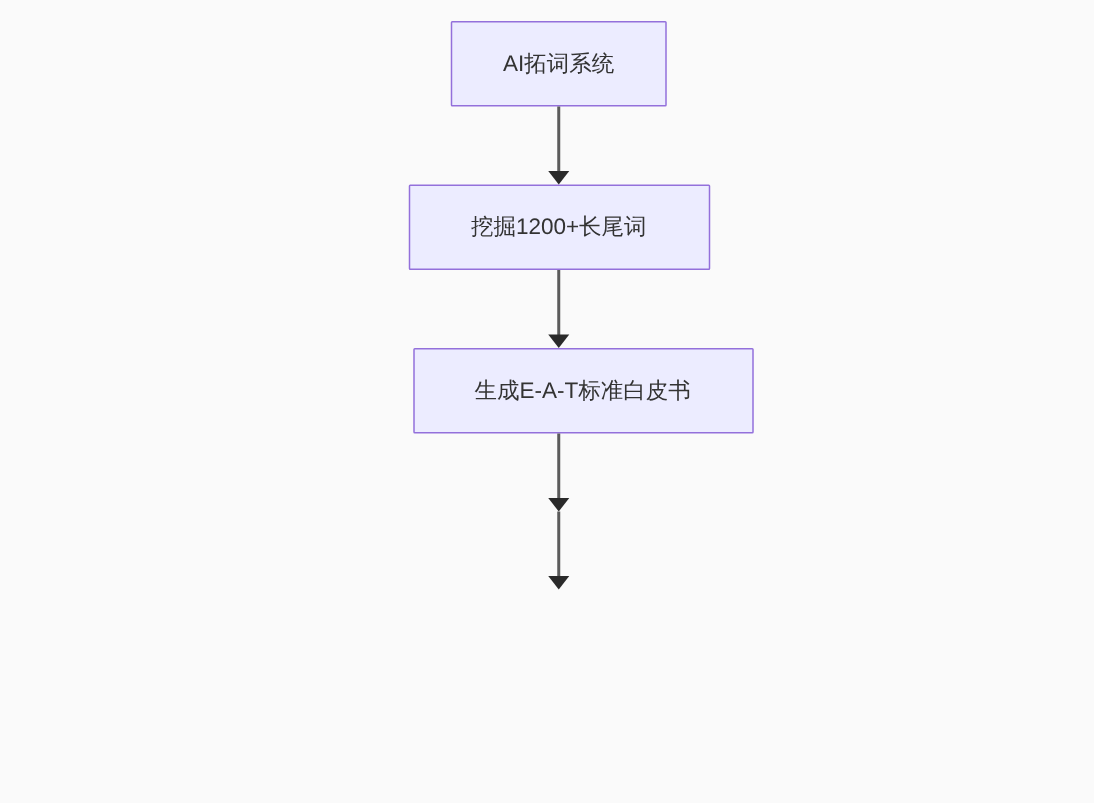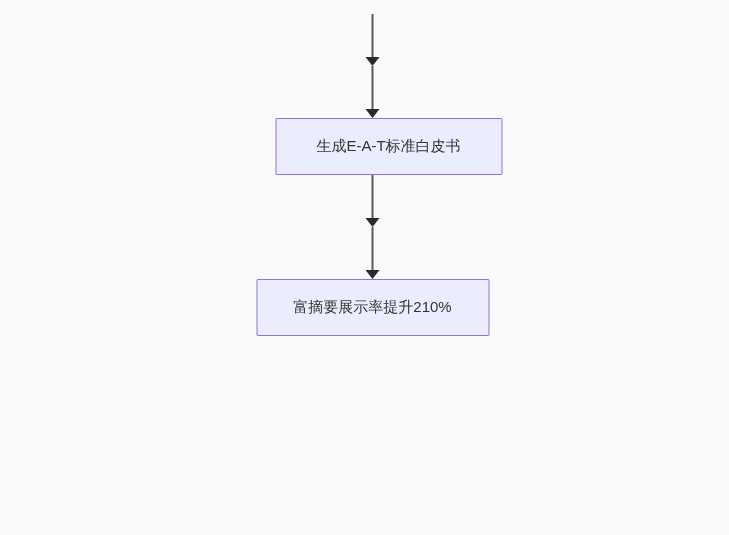--- a/index.html
+++ b/index.html
@@ -71,26 +71,32 @@
     border-right: 7px solid transparent;
     border-top: 9px solid #2a2a2a;
   }
 </style>
 </head>
 <body>
 
 <div class="canvas">
   <div class="flow">
 
+    <div class="node n1">
+      <span>AI拓词系统</span>
+    </div>
 
     <div class="connector">
       <div class="line"></div>
       <div class="head"></div>
     </div>
 
+    <div class="node n2">
+      <span>挖掘1200+长尾词</span>
+    </div>
 
     <div class="connector">
       <div class="line"></div>
       <div class="head"></div>
     </div>
 
     <div class="node n3">
       <span>生成E-A-T标准白皮书</span>
     </div>
 
@@ -98,18 +104,15 @@
       <div class="line"></div>
       <div class="head"></div>
     </div>
 
 
     <div class="connector">
       <div class="line"></div>
       <div class="head"></div>
     </div>
 
-    <div class="node n5">
-      <span>富摘要展示率提升210%</span>
-    </div>
 
   </div>
 </div>
 
 </body></html>

